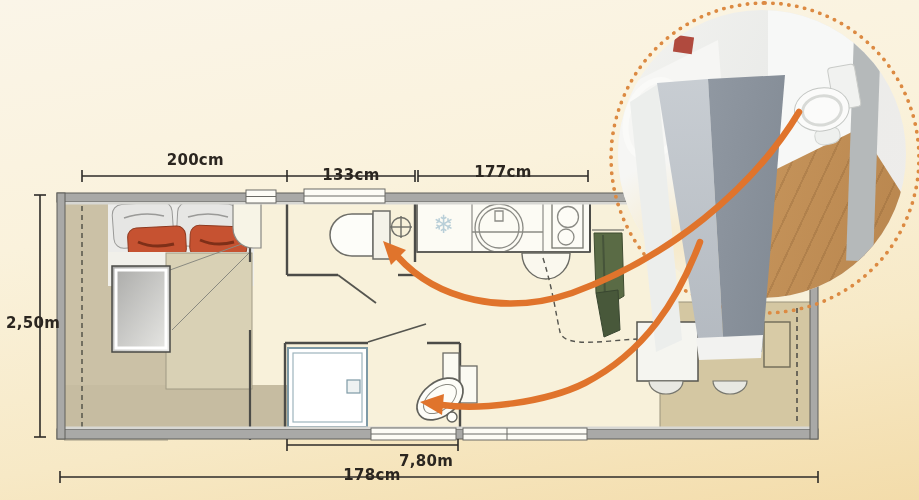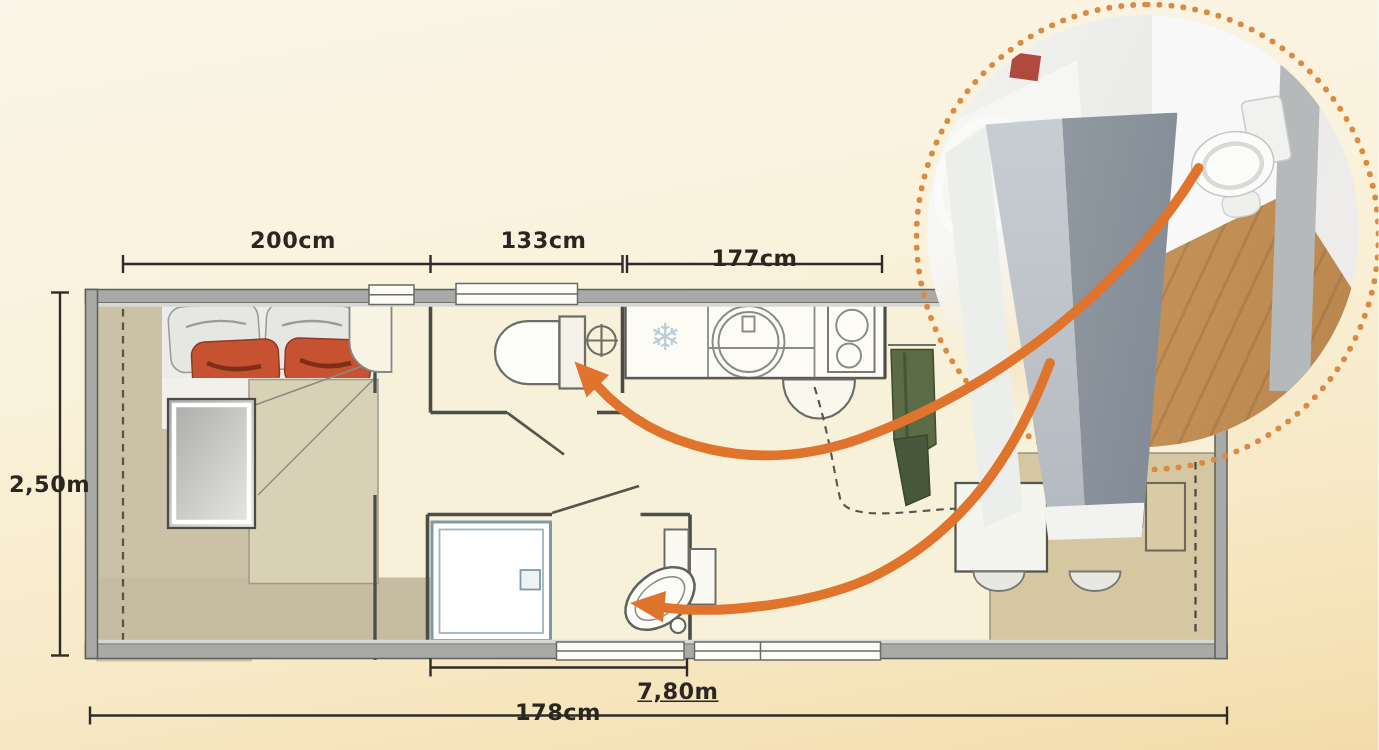--- a/index.html
+++ b/index.html
@@ -204,25 +204,25 @@
         <line x1="458" y1="439" x2="458" y2="451"></line>
       <line x1="60" y1="477" x2="818" y2="477"></line>
         <line x1="60" y1="471" x2="60" y2="483"></line>
         <line x1="818" y1="471" x2="818" y2="483"></line>
     </g>
   </svg>
 
   <div class="snow" style="left:433px;top:210px;">❄</div>
 
   <div class="dim" style="left:144px;top:151px;width:80px;text-align:right;">200cm</div>
-  <div class="dim" style="left:311px;top:151px;width:80px;text-align:right;">133cm</div>
+  <div class="dim" style="left:311px;top:166px;width:80px;text-align:center;">133cm</div>
   <div class="dim" style="left:463px;top:151px;width:80px;text-align:center;margin-top:12px;">177cm</div>
   <div class="dim" style="left:6px;top:314px;">2,50m</div>
   <div class="dim" style="left:332px;top:466px;width:80px;text-align:center;">178cm</div>
-  <div class="dim" style="left:399px;top:452px;width:80px;text-align:right;text-decoration:underline;">7,80m</div>
+  <div class="dim" style="left:399px;top:452px;width:80px;text-align:left;">7,80m</div>
 
   <div class="inset-ring"></div>
   <div class="inset-content">
     <div class="ic-abs wall-left"></div>
     <div class="ic-abs wall-back"></div>
     <div class="ic-abs wood-floor"></div>
     <div class="ic-abs doorway"></div>
     <div class="ic-abs tub-arc"></div>
     <div class="ic-abs red-frame"></div>
     <div class="ic-abs toilet-wrap">

